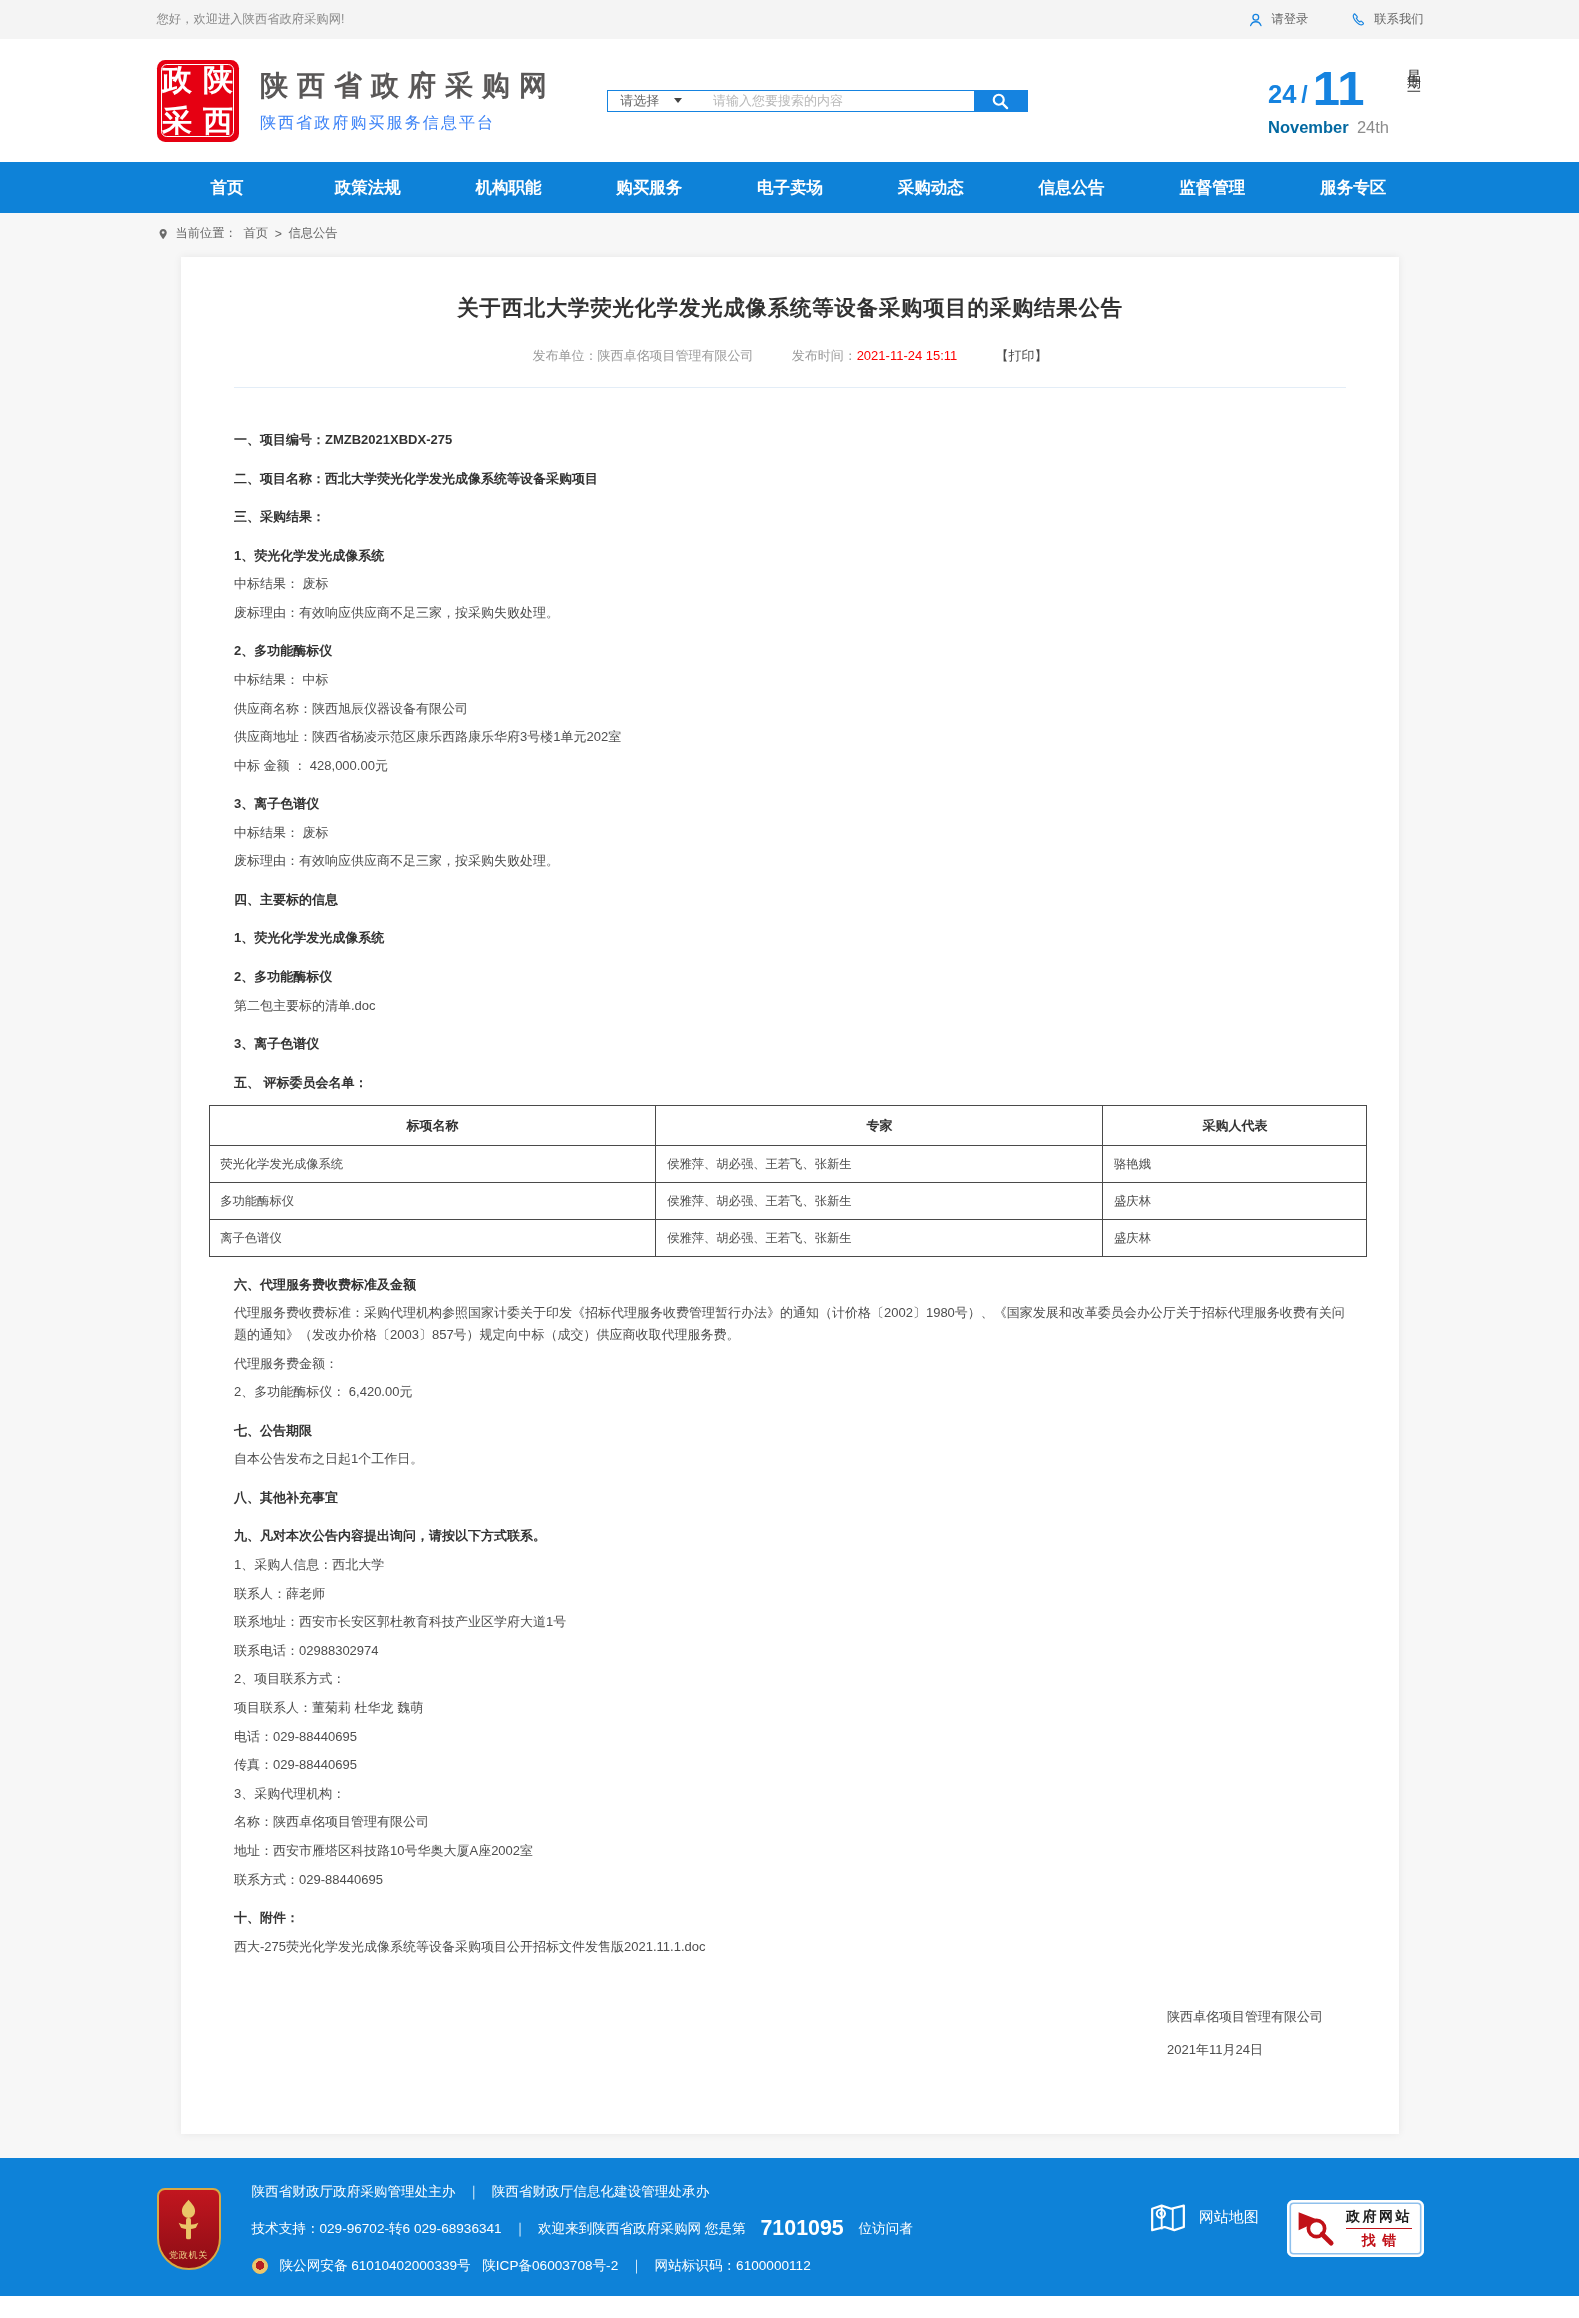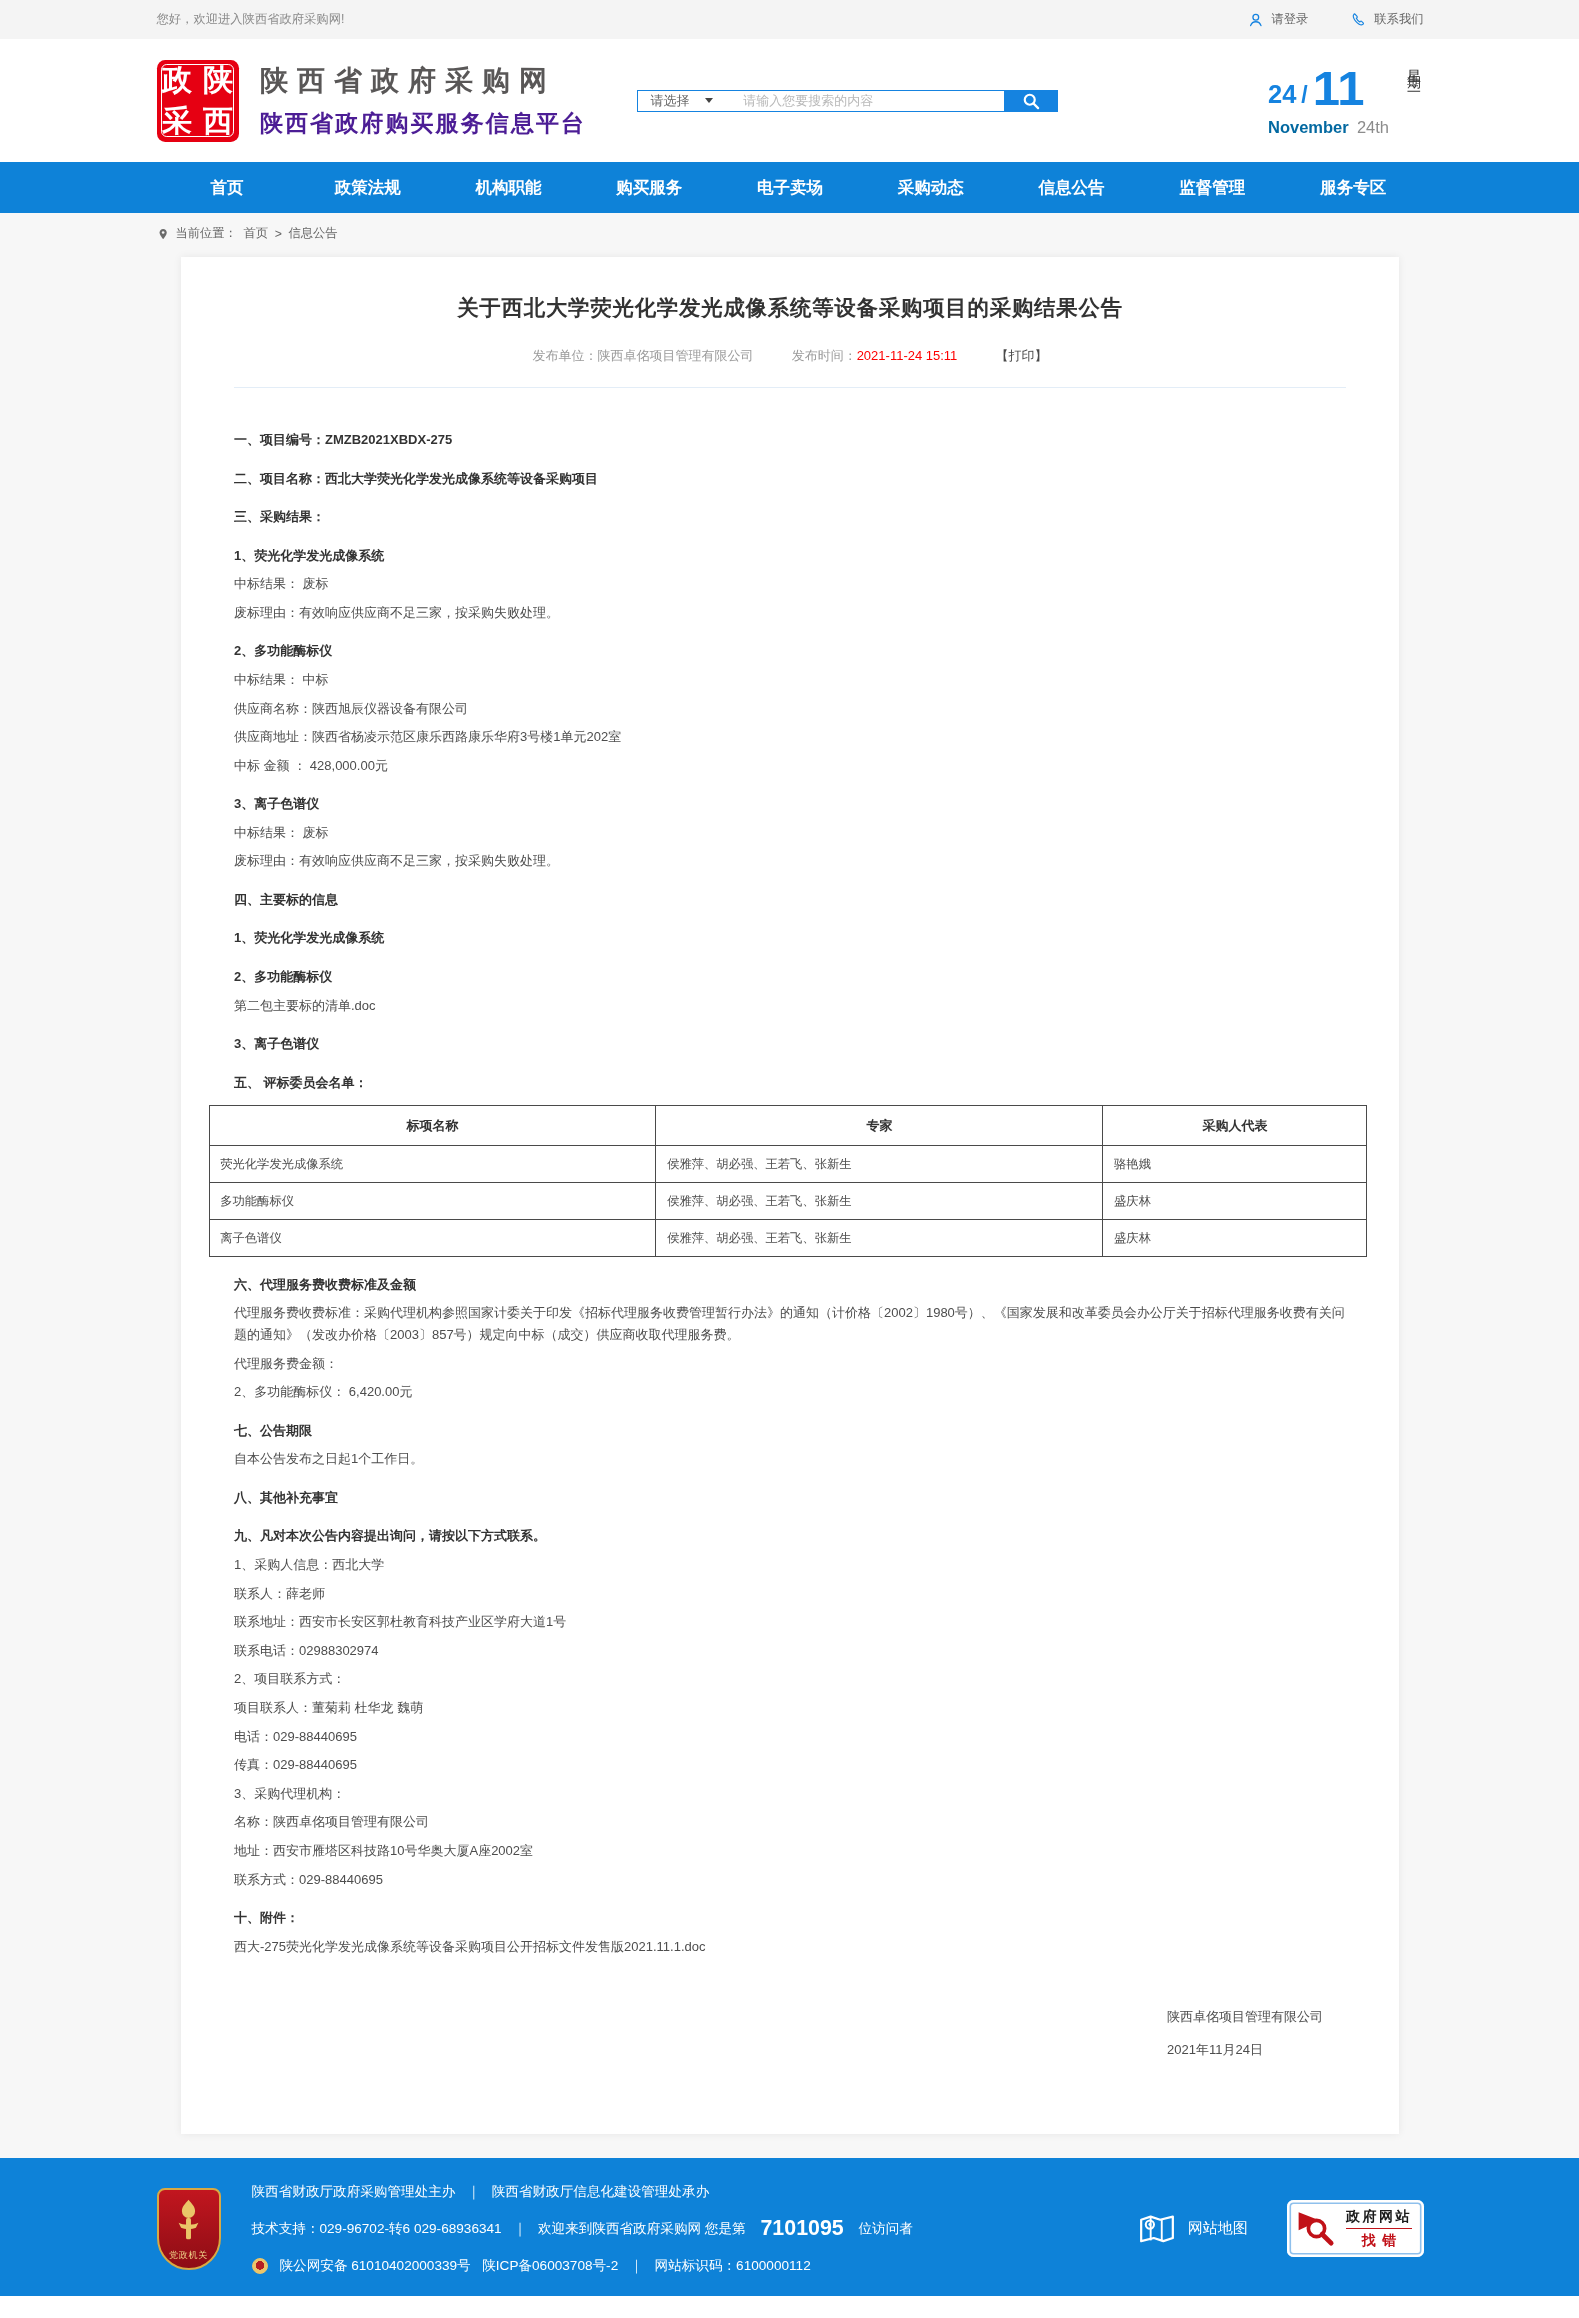--- a/index.html
+++ b/index.html
@@ -20,21 +20,21 @@
   
   .header{background:#fff;height:123px;}
   .header .container{display:flex;align-items:center;height:100%;}
   .logo{width:82px;height:82px;background:var(--logo-red);border-radius:8.2px;position:relative;
         display:grid;grid-template-columns:1fr 1fr;grid-template-rows:1fr 1fr;flex:none;}
   .logo::before{content:"";position:absolute;inset:4.1px;border:1.6px solid #fff;border-radius:5.8px;pointer-events:none;}
   .logo span{display:flex;align-items:center;justify-content:center;color:#fff;font-size:30px;font-weight:700;
              font-family:"Liberation Serif","DejaVu Serif",serif;}
   .site-titles{margin-left:21.4px;}
   .site-name{font-size:28px;font-weight:700;color:#595757;letter-spacing:9px;}
-  .site-sub{font-size:23px;font-weight:700;color:#4c1d95;letter-spacing:2.1px;margin-top:7.4px;}
+  .site-sub{font-size:16px;font-weight:400;color:#3b82f6;letter-spacing:2.1px;margin-top:7.4px;}
   .search{margin-left:51px;width:421px;height:22px;border:1.6px solid var(--accent-blue);display:flex;align-items:stretch;background:#fff;}
   .search-select{width:100px;display:flex;align-items:center;gap:15px;padding-left:12.3px;font-size:13px;color:#666;cursor:pointer;}
   .caret{width:0;height:0;border-left:4.1px solid transparent;border-right:4.1px solid transparent;border-top:5px solid #444;}
   .search-input{flex:1;border:none;outline:none;font-size:13px;color:#a21caf;padding:0 5px;}
   .search-input::placeholder{color:#b9b9b9;}
   .search-btn{width:53px;background:var(--accent-blue);border:none;display:flex;align-items:center;justify-content:center;cursor:pointer;}
   .datebox{margin-left:auto;display:flex;align-items:center;}
   .date-nums{display:flex;align-items:flex-start;color:var(--accent-blue);font-weight:700;line-height:1;}
   .d-day{font-size:25.5px;margin-top:18px;}
   .d-sep{font-size:23px;margin:20px 5px 0;}
@@ -84,21 +84,21 @@
           background:linear-gradient(180deg,#c2161f,#8d0d15);display:flex;flex-direction:column;align-items:center;justify-content:flex-end;padding-bottom:5.8px;position:relative;}
   .emblem svg{position:absolute;top:8.2px;}
   .emblem-label{font-size:9px;color:#f0d58a;letter-spacing:0.8px;}
   .f-lines{margin-left:31px;font-size:13.6px;}
   .f-line{display:flex;align-items:center;gap:11.5px;margin-bottom:15.6px;}
   .f-line:last-child{margin-bottom:0;}
   .f-sep{opacity:.95;}
   .f-count{font-size:21.4px;font-weight:700;margin:0 3.3px;}
   .beian-ico{width:16.5px;height:16.5px;border-radius:50%;flex:none;
              background:radial-gradient(circle at 50% 45%,#b51f24 0 42%,#ecc56a 43% 100%);border:0.8px solid #ecc56a;}
-  .f-right{margin-left:auto;display:flex;align-items:center;gap:39px;}
+  .f-right{margin-left:auto;display:flex;align-items:flex-start;gap:28px;}
   .sitemap{display:flex;align-items:center;gap:11.5px;cursor:pointer;font-size:15px;}
   .err-badge{background:#fff;border-radius:6.6px;box-shadow:inset 0 0 0 2.5px #fff, inset 0 0 0 4.1px #8fc0ec;
              padding:7.4px 11.5px 7.4px 8.2px;display:flex;align-items:center;gap:8.2px;cursor:pointer;}
   .err-texts{display:flex;flex-direction:column;align-items:center;}
   .err-top{font-size:14px;font-weight:700;color:#1a1a1a;letter-spacing:2.5px;border-bottom:1.6px solid #c11118;padding-bottom:2.5px;}
   .err-bottom{font-size:14px;font-weight:700;color:#c11118;letter-spacing:6.6px;margin-top:2.5px;text-indent:6.6px;}
 </style>
 </head>
 <body>
 

